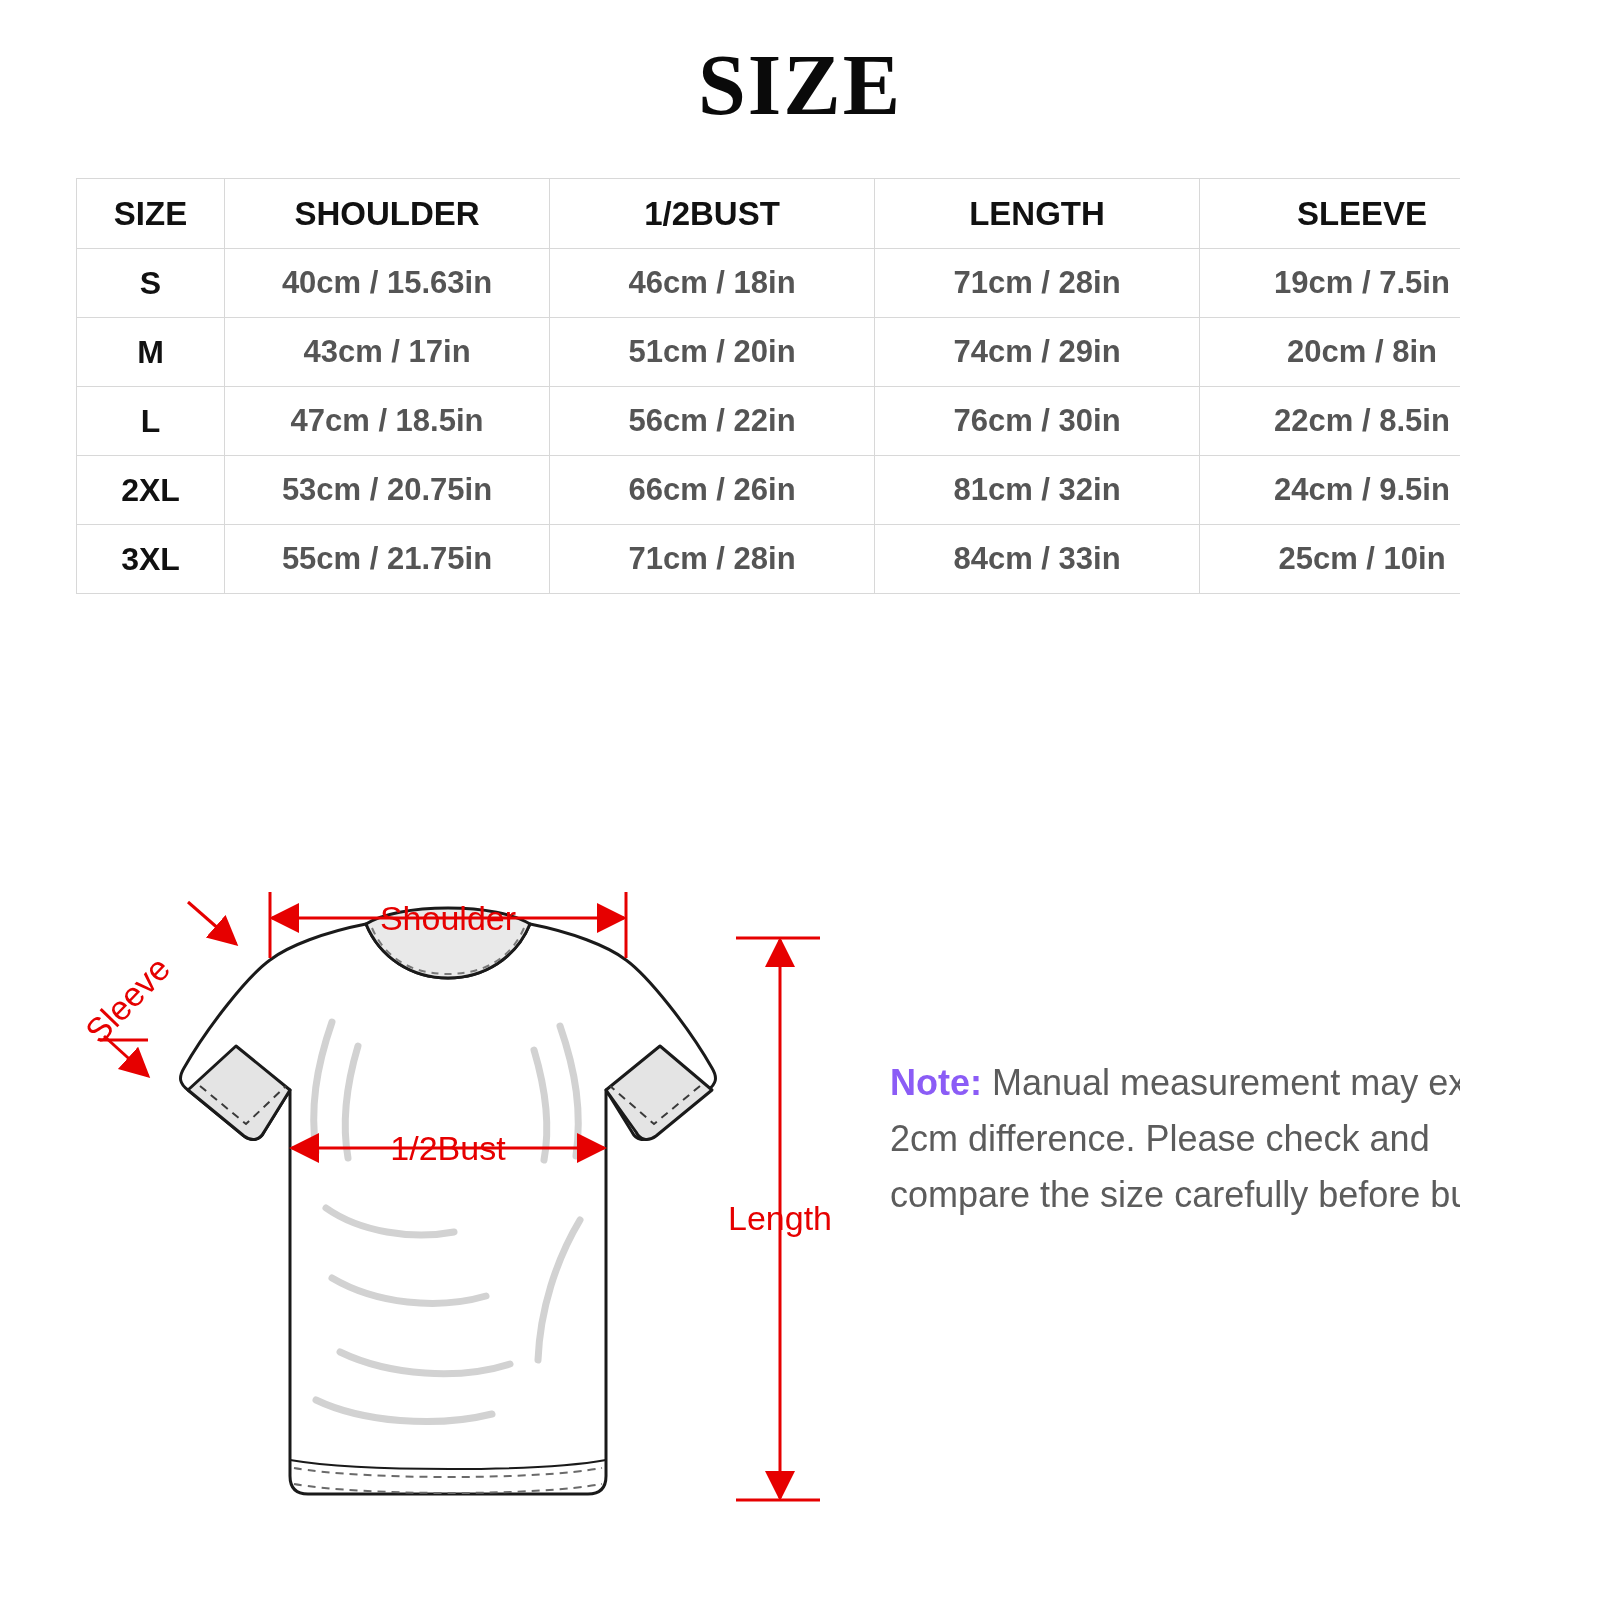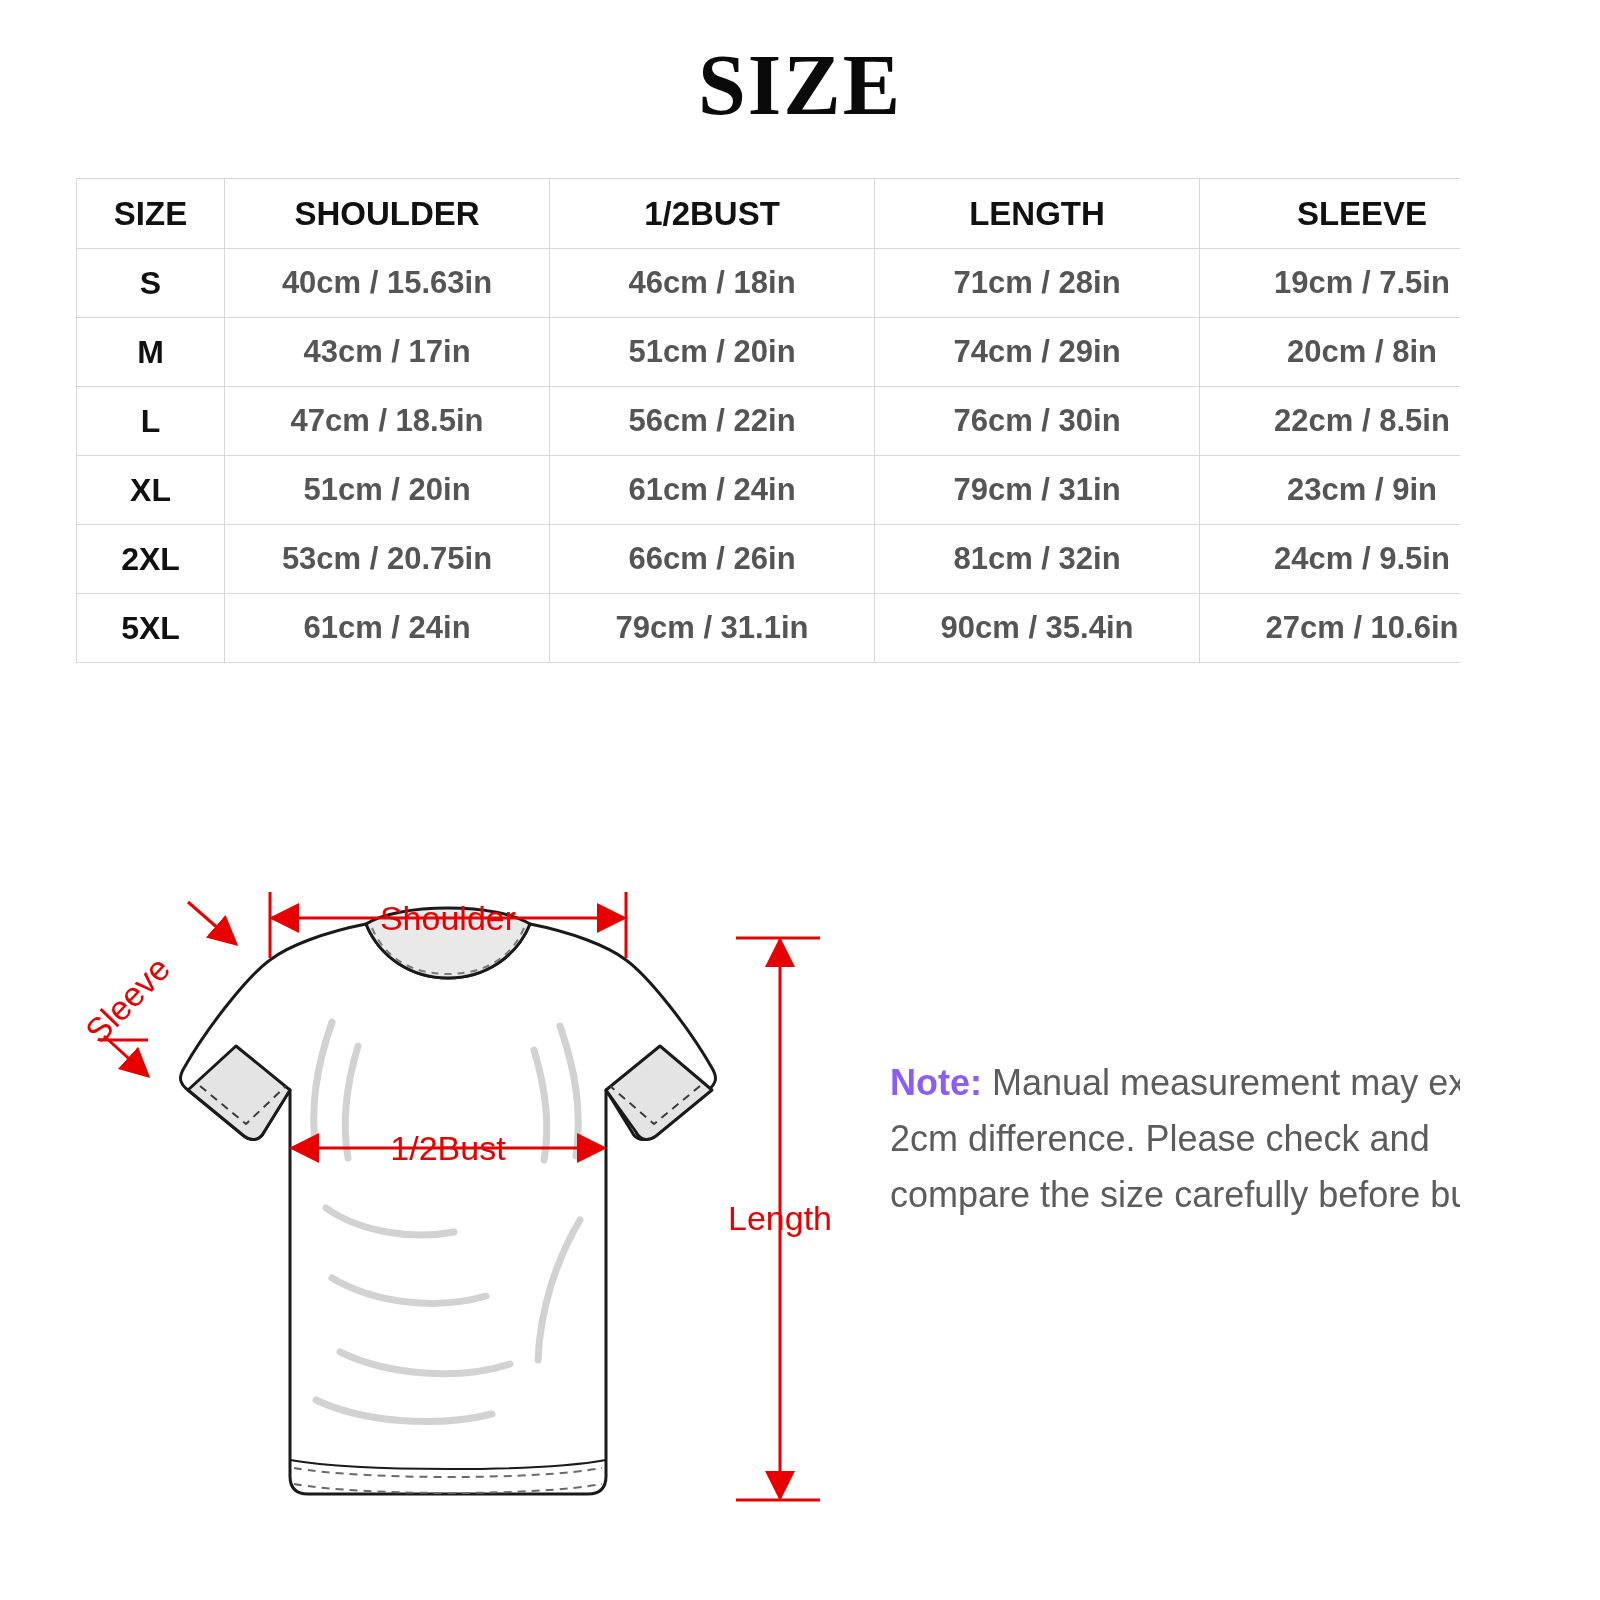--- a/index.html
+++ b/index.html
@@ -126,39 +126,32 @@
         <td>20cm / 8in</td>
       </tr>
       <tr>
         <td class="size-col">L</td>
         <td>47cm / 18.5in</td>
         <td>56cm / 22in</td>
         <td>76cm / 30in</td>
         <td>22cm / 8.5in</td>
       </tr>
       <tr>
-        <td class="size-col">XL</td>
-        <td>51cm / 20in</td>
-        <td>61cm / 24in</td>
-        <td>79cm / 31in</td>
-        <td>23cm / 9in</td>
-      </tr>
-      <tr>
         <td class="size-col">2XL</td>
         <td>53cm / 20.75in</td>
         <td>66cm / 26in</td>
         <td>81cm / 32in</td>
         <td>24cm / 9.5in</td>
       </tr>
       <tr>
-        <td class="size-col">5XL</td>
-        <td>61cm / 24in</td>
-        <td>79cm / 31.1in</td>
-        <td>90cm / 35.4in</td>
-        <td>27cm / 10.6in</td>
+        <td class="size-col">3XL</td>
+        <td>55cm / 21.75in</td>
+        <td>71cm / 28in</td>
+        <td>84cm / 33in</td>
+        <td>25cm / 10in</td>
       </tr>
     </tbody>
   </table>
 
   <div id="illustration">
     <svg width="820" height="740" viewBox="0 0 820 740" xmlns="http://www.w3.org/2000/svg">
       <defs>
         <marker id="arrR" markerWidth="12" markerHeight="12" refX="9" refY="5" orient="auto">
           <path d="M0,0 L10,5 L0,10 z" fill="#e60000"></path>
         </marker>

